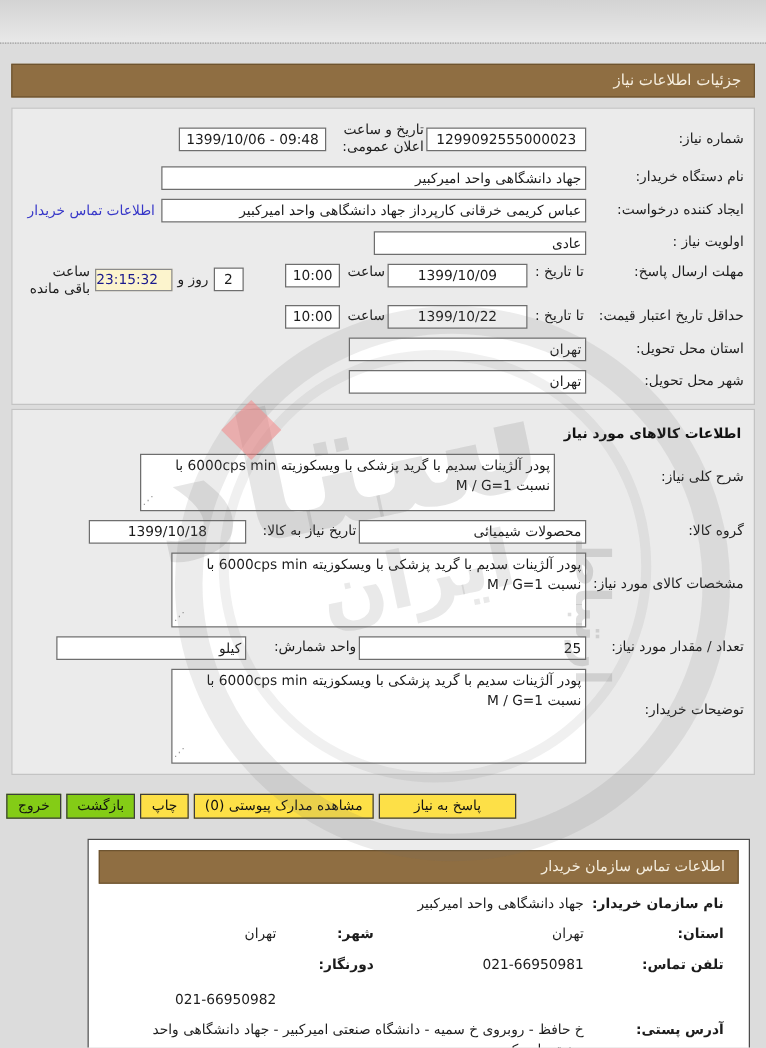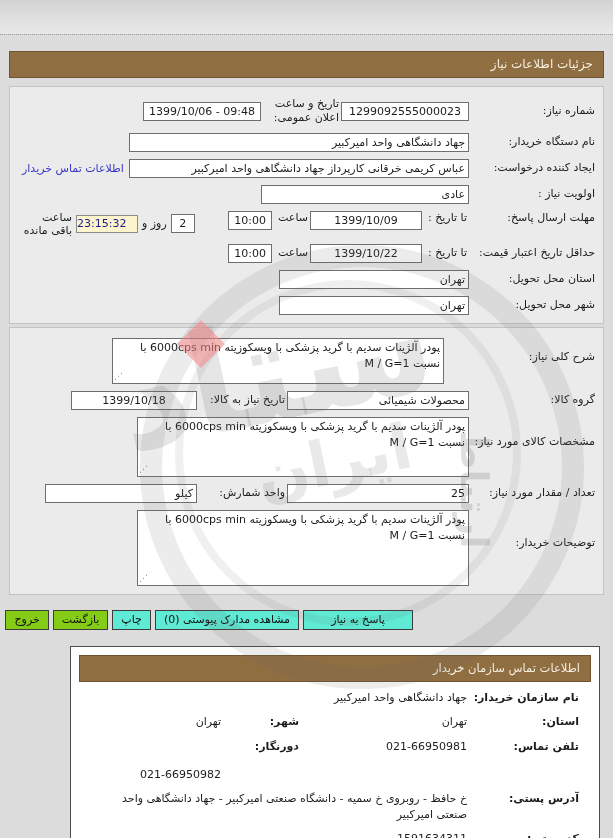--- a/index.html
+++ b/index.html
@@ -33,21 +33,21 @@
   .remain{display:flex;align-items:center;margin-right:auto;gap:4px;padding-left:2px;}
   .days-box{width:24px;text-align:center;}
   .time-box{background:#fcf4cd;border:1px solid #8b8b8b;color:#1b1b8e;width:60px;min-height:16px;line-height:16px;}
   .remain-suffix{width:52px;line-height:1.2;}
   .goods-title{font-weight:bold;margin:2px 2px 10px;color:#111;}
   .btn-row{display:flex;align-items:center;gap:4px;padding:12px 200px 0 0;}
   .btn{
     border:1px solid #3d3d3d;font-size:11px;padding:2px 8px 3px;cursor:pointer;
     font-family:"DejaVu Sans",sans-serif;white-space:nowrap;color:#111;
   }
-  .btn.green{background:#5eead4;}
+  .btn.green{background:#fde047;}
   .btn.pink{background:#84cc16;}
   .btn.wide{min-width:110px;}
   .contact-panel{
     background:#fff;border:1px solid #4c4c4c;margin:16px 13px 0 12px;
     margin-left:12px;width:530px;min-height:400px;box-sizing:border-box;position:relative;
   }
   .contact-panel .brown-bar{margin:8px;font-size:11.5px;}
   .c-row{display:flex;align-items:flex-start;margin:0 20px 9px;line-height:1.4;}
   .c-lbl{width:112px;flex-shrink:0;font-weight:bold;}
   .c-val{width:168px;flex-shrink:0;}
@@ -80,21 +80,21 @@
     <span class="lbl">نام دستگاه خریدار:</span>
     <span class="box" style="width:340px;">جهاد دانشگاهی واحد امیرکبیر</span>
   </div>
   <div class="row">
     <span class="lbl">ایجاد کننده درخواست:</span>
     <span class="box" style="width:340px;">عباس کریمی خرقانی  کارپرداز جهاد دانشگاهی واحد امیرکبیر</span>
     <span class="link">اطلاعات تماس خریدار</span>
   </div>
   <div class="row">
     <span class="lbl">اولویت نیاز :</span>
-    <span class="box" style="width:208px;">عادی</span>
+    <span class="box" style="width:170px;">عادی</span>
   </div>
   <div class="row top">
     <span class="lbl">مهلت ارسال پاسخ:</span>
     <span class="sublbl">تا تاریخ :</span>
     <span class="box ltr center" style="width:112px;">1399/10/09</span>
     <span class="sublbl">ساعت</span>
     <span class="box ltr center" style="width:44px;">10:00</span>
     <span class="remain">
       <span class="box days-box">2</span>
       <span>روز و</span>
@@ -113,20 +113,21 @@
     <span class="lbl">استان محل تحویل:</span>
     <span class="box" style="width:190px;">تهران</span>
   </div>
   <div class="row" style="margin-bottom:2px;">
     <span class="lbl">شهر محل تحویل:</span>
     <span class="box" style="width:190px;">تهران</span>
   </div>
 </div>
 
 <div class="panel">
+  <div class="goods-title">اطلاعات کالاهای مورد نیاز</div>
   <div class="row top">
     <span class="lbl" style="padding-top:12px;margin-left:25px;">شرح کلی نیاز:</span>
     <span class="area" style="width:332px;height:46px;">
       <span>پودر آلژینات سدیم با گرید پزشکی با ویسکوزیته 6000cps min با نسبت M / G=1</span>
       <span class="grip">⋱</span>
     </span>
   </div>
   <div class="row">
     <span class="lbl">گروه کالا:</span>
     <span class="box" style="width:182px;">محصولات شیمیائی</span>

